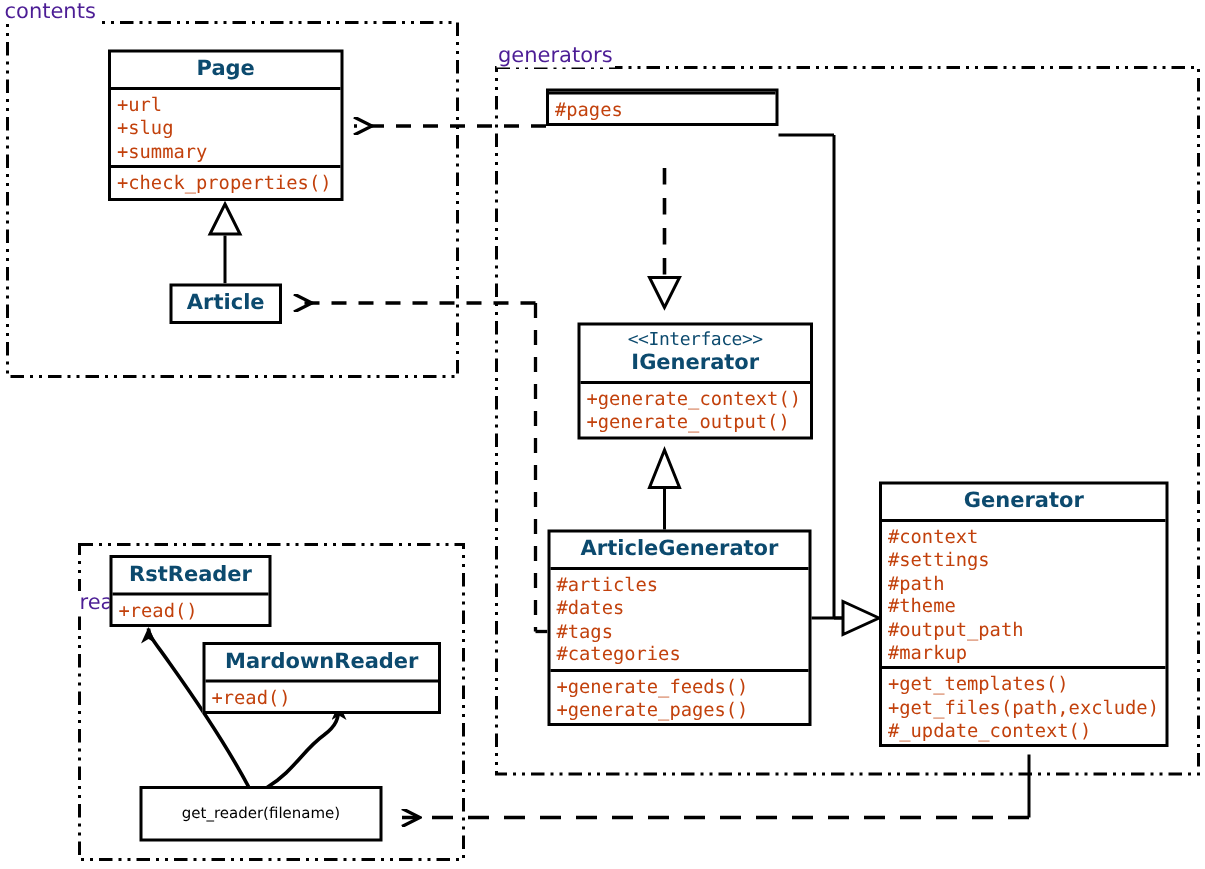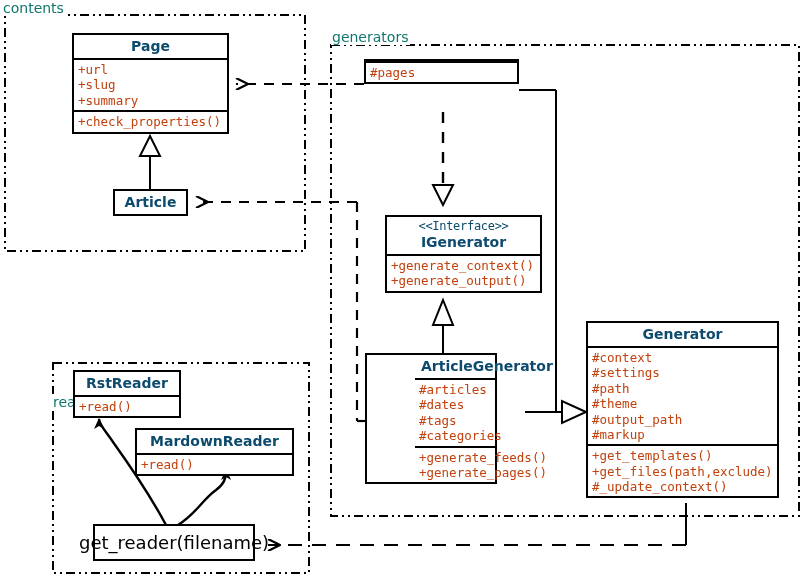--- a/index.html
+++ b/index.html
@@ -66,29 +66,29 @@
     box-sizing: border-box;
     border: 2px solid #000000;
     background: #ffffff;
     z-index: 5;
     display: flex;
     align-items: center;
     justify-content: center;
   }
   .plain-box .label {
     font-family: "DejaVu Sans", sans-serif;
-    font-size: 18px;
+    font-size: 10px;
     color: #000;
     white-space: nowrap;
   }
   .pkg-label {
     position: absolute;
     font-family: "DejaVu Sans", sans-serif;
     font-size: 14px;
-    color: #0f766e;
+    color: #4c1d95;
     background: #ffffff;
     white-space: nowrap;
     z-index: 3;
     padding: 0 2px 0 1px;
   }
 </style>
 </head>
 <body>
 
 <div id="canvas">
@@ -193,21 +193,21 @@
     <div class="uml-name">
       <span class="uml-stereo">&lt;&lt;Interface&gt;&gt;</span>
       <span>IGenerator</span>
     </div>
     <div class="uml-compartment">
       <div class="uml-member">+generate_context()</div>
       <div class="uml-member">+generate_output()</div>
     </div>
   </div>
 
-  <div class="uml-class" style="left:365px; top:353px; width:132px;padding-left:48px;">
+  <div class="uml-class" style="left:365px; top:353px; width:176px;">
     <div class="uml-name">ArticleGenerator</div>
     <div class="uml-compartment">
       <div class="uml-member">#articles</div>
       <div class="uml-member">#dates</div>
       <div class="uml-member">#tags</div>
       <div class="uml-member">#categories</div>
     </div>
     <div class="uml-compartment">
       <div class="uml-member">+generate_feeds()</div>
       <div class="uml-member">+generate_pages()</div>

